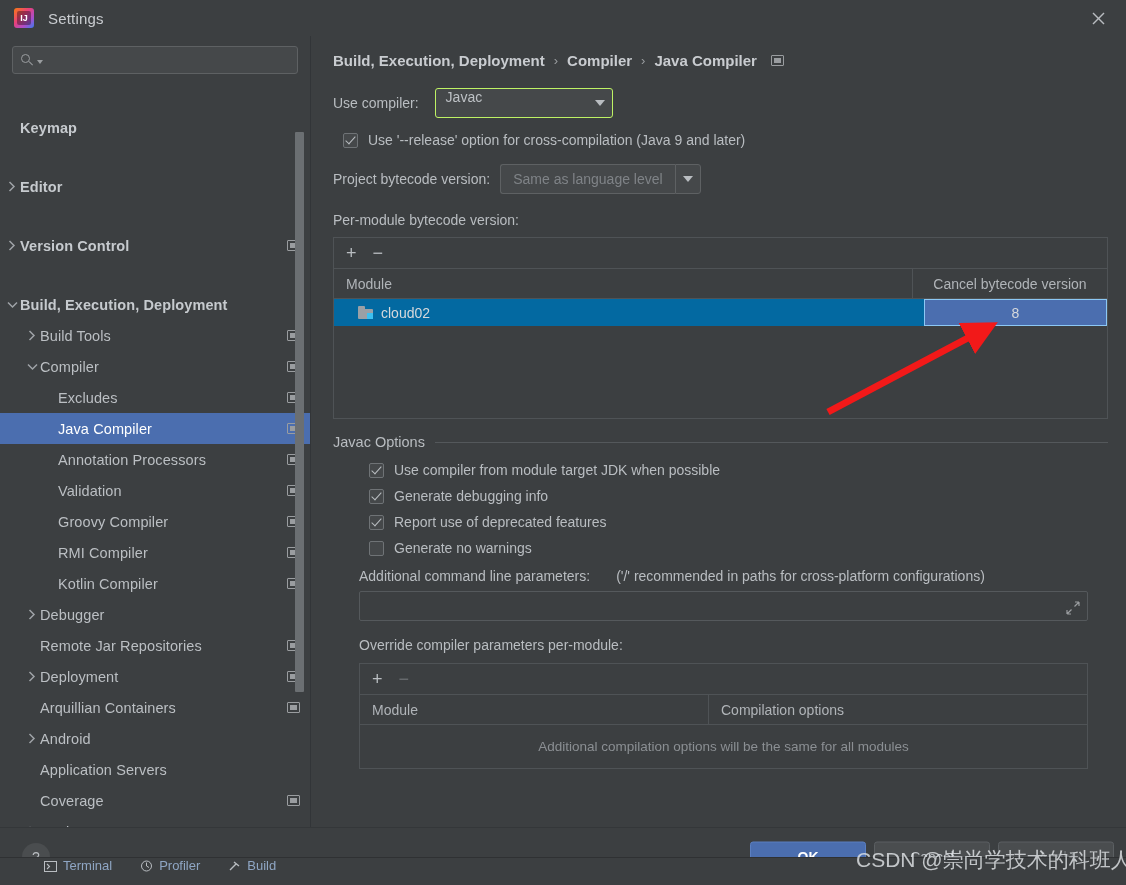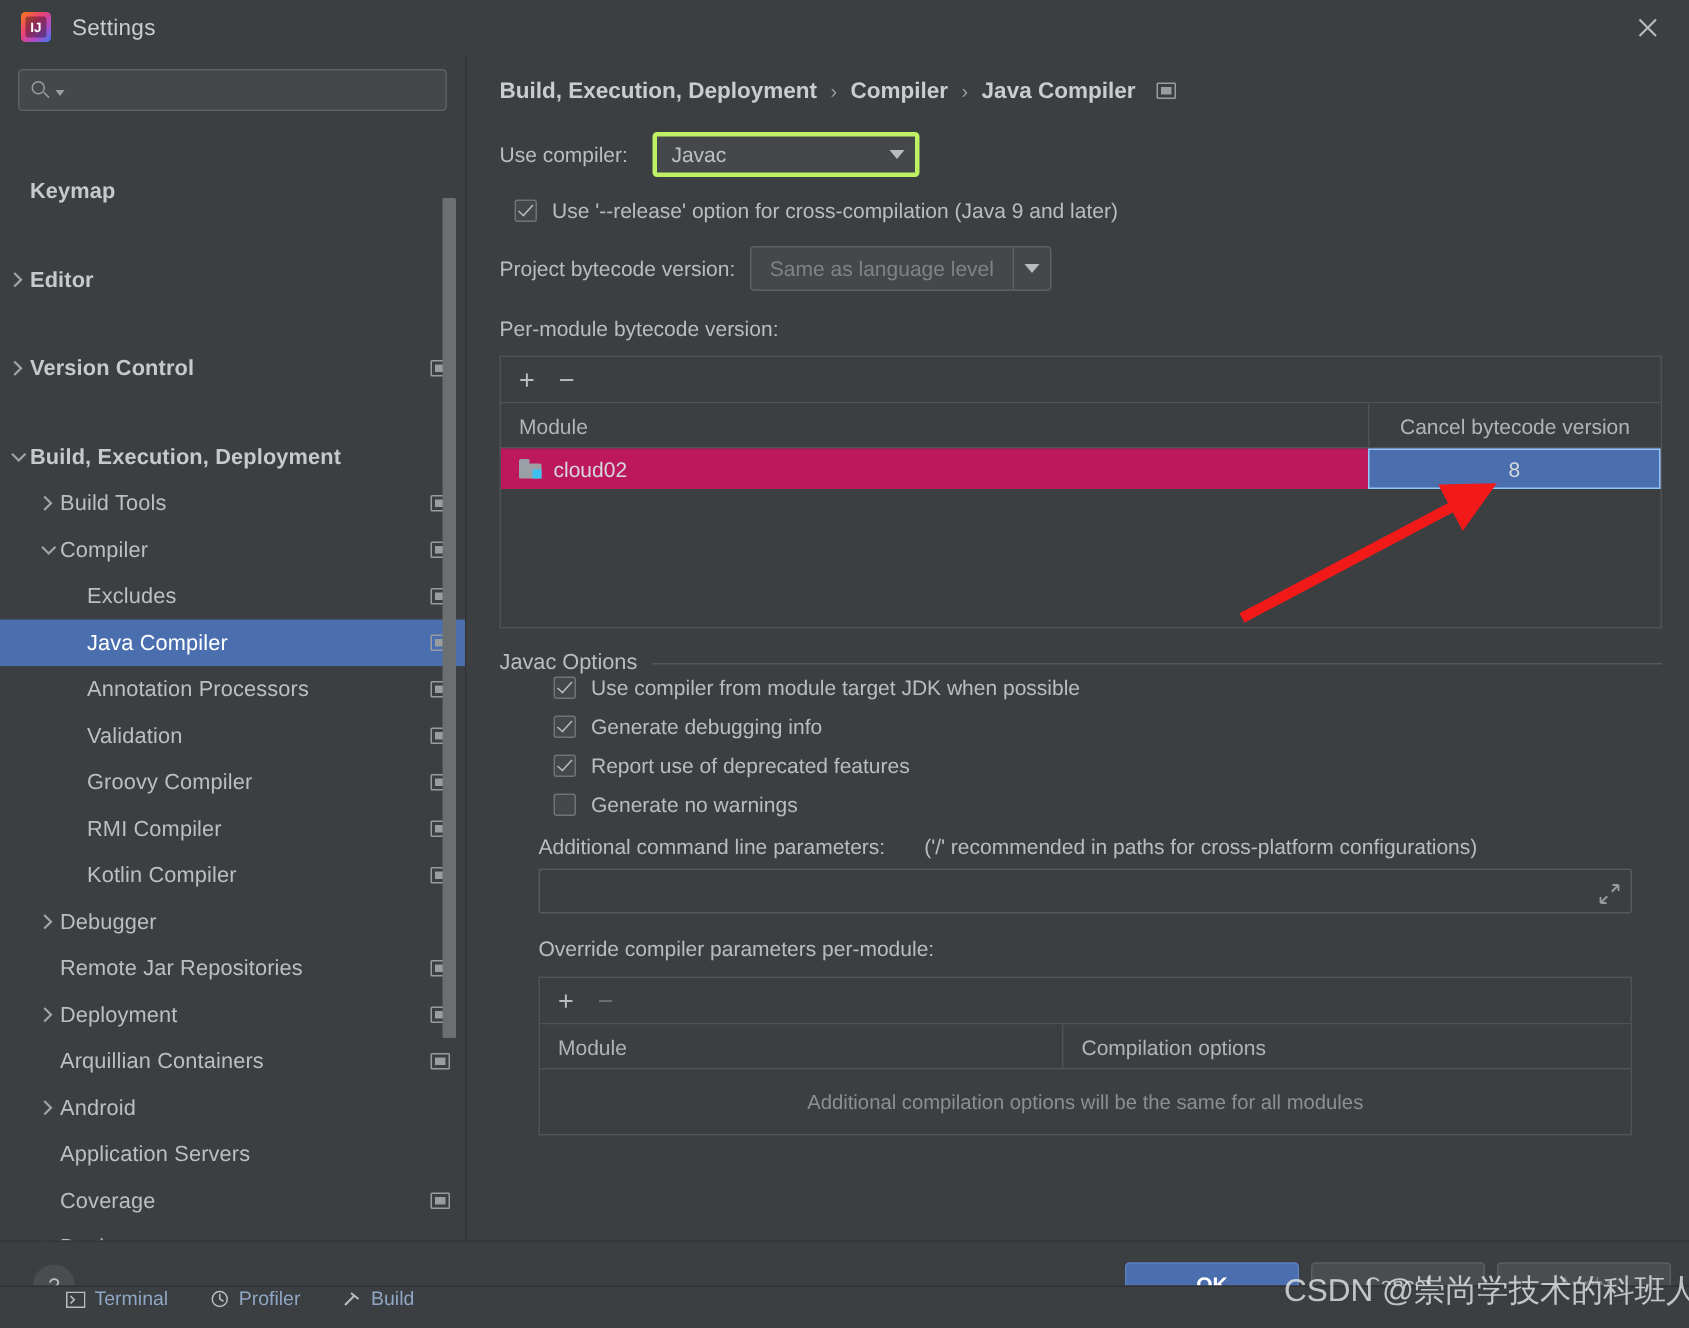--- a/index.html
+++ b/index.html
@@ -138,22 +138,22 @@
   .crumb-sep {
     margin: 0 9px; color: #9a9da0; font-size: 13px;
   }
   .crumb-marker { margin-left: 14px; }
 
   .row { display: flex; align-items: center; }
 
   .field-label { font-size: 14px; color: #b9bdc1; }
 
   .combo {
-    height: 30px; background: #45484a; border: 3px solid #bef264; border-radius: 3px;
-    display: flex; align-items: center; position: relative; cursor: pointer;
+    height: 30px; background: #45484a; border: 1px solid #bef264; border-radius: 3px;
+    display: flex; align-items: flex-start; position: relative; cursor: pointer;
   }
   .combo .val { font-size: 14px; color: #bdc1c5; padding-left: 10px; flex: 1 1 auto; }
   .combo .arrowbtn {
     width: 24px; height: 100%; display: flex; align-items: center; justify-content: center;
   }
   .tri-down {
     width: 0; height: 0; border-left: 5px solid transparent; border-right: 5px solid transparent;
     border-top: 6px solid #b9bdc1;
   }
 
@@ -200,21 +200,21 @@
     height: 30px; display: flex; align-items: stretch; border-bottom: 1px solid #4f5356;
     background: #3c3f41;
   }
   .th {
     font-size: 14px; color: #b0b4b8; display: flex; align-items: center; padding-left: 12px;
   }
   .th + .th { border-left: 1px solid #4f5356; }
   .th.center { justify-content: center; padding-left: 0; }
   .tbl-body { flex: 1 1 auto; position: relative; }
   .trow { height: 27px; display: flex; align-items: stretch; }
-  .trow.sel { background: #be185d; }
+  .trow.sel { background: #0369a1; padding-left: 12px; }
   .td { display: flex; align-items: center; padding-left: 12px; font-size: 14px; color: #d6d9dc; }
   .td.center { justify-content: center; padding-left: 0; }
   .td.editing {
     border: 1.6px solid #8cc8f5; background: #4b6eaf; box-sizing: border-box;
   }
   .mod-icon {
     width: 15px; height: 13px; position: relative; flex: 0 0 15px; margin-right: 8px;
   }
   .mod-icon .base {
     position: absolute; left: 0; bottom: 0; width: 15px; height: 10px;
@@ -550,21 +550,21 @@
             </div>
           </div>
         </div>
       </div>
 
       <div class="group-title-row" style="margin-top:15px;">
         <span class="group-title">Javac Options</span>
         <span class="group-line"></span>
       </div>
 
-      <div id="javac-checks" style="margin-left:36px;">
+      <div id="javac-checks" style="margin-top:12px; margin-left:36px;">
           <div class="cb-row" style="margin-bottom: 10px;">
             <span class="cbox checked"></span>
             <span class="cb-label">Use compiler from module target JDK when possible</span>
           </div>
           <div class="cb-row" style="margin-bottom: 10px;">
             <span class="cbox checked"></span>
             <span class="cb-label">Generate debugging info</span>
           </div>
           <div class="cb-row" style="margin-bottom: 10px;">
             <span class="cbox checked"></span>

